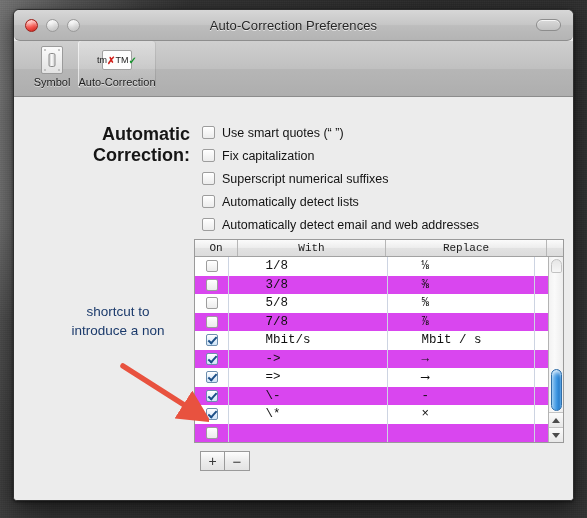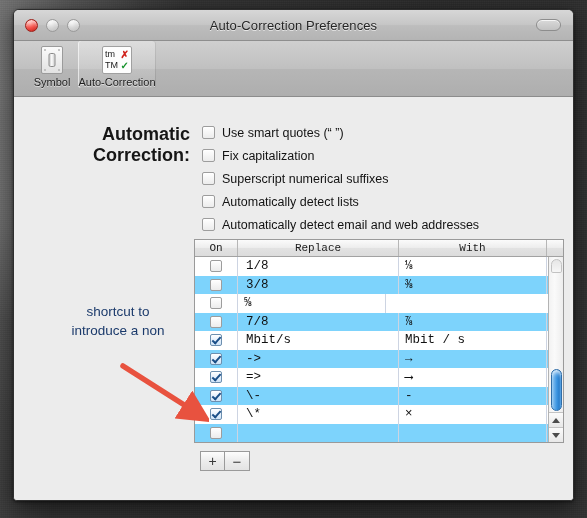--- a/index.html
+++ b/index.html
@@ -49,20 +49,21 @@
   }
 
   
   .titlebar {
     position: relative;
     height: 30px;
     background: linear-gradient(to bottom, #d7d7d7 0%, #c6c6c6 48%, #bdbdbd 52%, #b4b4b4 100%);
     border-bottom: 1px solid #8e8e8e;
     display: flex;
     align-items: center;
+    border-radius: 6px;
   }
   .traffic {
     display: flex;
     gap: 8px;
     margin-left: 11px;
   }
   .light {
     width: 13px; height: 13px;
     border-radius: 50%;
     box-sizing: border-box;
@@ -158,26 +159,26 @@
     left: 50%; top: 50%;
     transform: translate(-50%, -50%);
     width: 7px; height: 14px;
     border-radius: 2px;
     background: linear-gradient(to right, #c9c9c9, #fdfdfd 45%, #cdcdcd);
     border: 1px solid #8a8a8a;
     box-sizing: border-box;
   }
   
   .tm-card {
-    width: 30px; height: 28px;
+    width: 30px; height: 20px;
     background: #fdfdfd;
     border: 1px solid #a0a0a0;
     border-radius: 2px;
     display: flex;
-    flex-direction: column;
+    flex-direction: row;
     justify-content: center;
     padding: 0 2px;
     box-sizing: border-box;
     font-size: 9px;
     line-height: 11px;
     color: #1a1a1a;
   }
   .tm-row {
     display: flex;
     align-items: center;
@@ -284,22 +285,23 @@
   .tbody {
     position: relative;
     height: 185px;
   }
   .trow {
     display: flex;
     height: 18.5px;
     align-items: center;
     background: #ffffff;
     cursor: default;
-  }
-  .trow.alt { background: #7dd3fc; justify-content: space-between; }
+    gap: 28px;
+  }
+  .trow.alt { background: #d946ef; justify-content: space-between; }
   .td {
     box-sizing: border-box;
     overflow: hidden;
     white-space: nowrap;
     font-size: 12.5px;
     color: #101010;
     height: 100%;
     display: flex;
     align-items: center;
   }
@@ -498,22 +500,22 @@
       </div>
       <div class="check-row gap">
         <div class="cbx on"></div>
         <div class="check-label">Symbol and text substitution</div>
       </div>
     </div>
 
     <div class="table-wrap">
       <div class="thead">
         <div class="th c-on">On</div>
+        <div class="th c-with">With</div>
         <div class="th c-rep">Replace</div>
-        <div class="th c-with">With</div>
         <div class="th c-pad"></div>
       </div>
 
       <div class="tbody" id="tbody">
           <div class="trow">
             <div class="td c-on">
               <div class="cbx sm"></div>
             </div>
             <div class="td c-rep">1/8</div>
             <div class="td c-with">⅛</div>
@@ -524,20 +526,21 @@
               <div class="cbx sm"></div>
             </div>
             <div class="td c-rep">3/8</div>
             <div class="td c-with">⅜</div>
             <div class="td c-pad"></div>
           </div>
           <div class="trow">
             <div class="td c-on">
               <div class="cbx sm"></div>
             </div>
+            <div class="td c-rep">5/8</div>
             <div class="td c-with">⅝</div>
             <div class="td c-pad"></div>
           </div>
           <div class="trow alt">
             <div class="td c-on">
               <div class="cbx sm"></div>
             </div>
             <div class="td c-rep">7/8</div>
             <div class="td c-with">⅞</div>
             <div class="td c-pad"></div>

